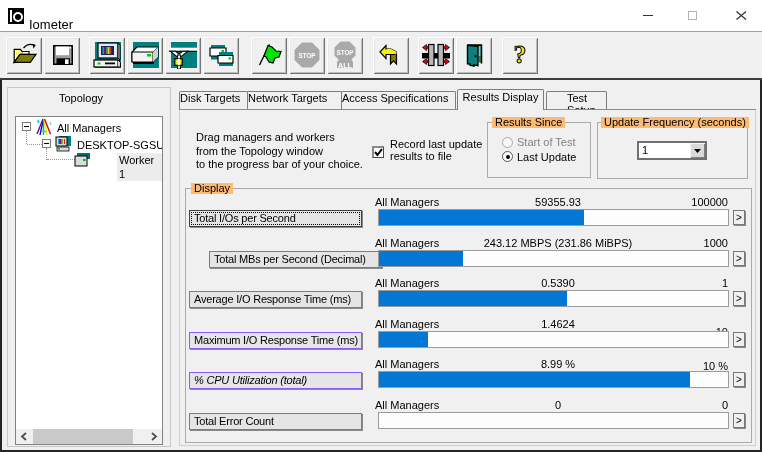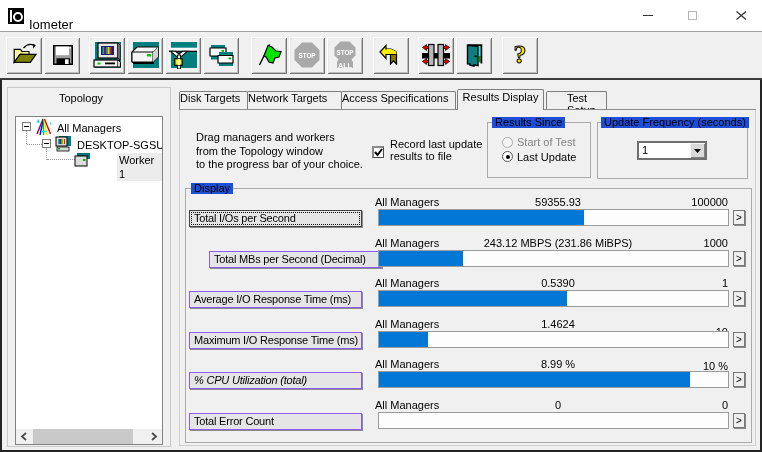--- a/index.html
+++ b/index.html
@@ -13,21 +13,21 @@
 #titlebar{position:absolute;left:0;top:0;width:762px;height:31px;background:#fff;}
 #titleline{position:absolute;left:0;top:31px;width:762px;height:1px;background:#9f9f9f;}
 #toolbar{position:absolute;left:0;top:32px;width:762px;height:46px;background:#f0f0f0;}
 #toolline{position:absolute;left:0;top:78px;width:762px;height:2px;background:#3c3c3c;}
 #client{position:absolute;left:0;top:80px;width:762px;height:370px;background:#f0f0f0;}
 .tbtn{position:absolute;top:5px;width:36px;height:37px;background:#f0f0f0;
  box-shadow:inset 1px 1px 0 #ffffff,inset -1px -1px 0 #757575,inset 2px 2px 0 #e9e9e9,inset -2px -2px 0 #bdbdbd;}
 .tbtn svg{position:absolute;left:5px;top:5px;}
 
 .grp{position:absolute;border:1px solid #abaaaa;box-sizing:border-box;}
-.grplabel{position:absolute;background:#1d4ed8;padding:0 3px;line-height:11px;}
+.grplabel{position:absolute;background:#fdba74;padding:0 3px;line-height:11px;}
 
 .metricbtn{position:absolute;left:189px;width:173px;height:17px;background:#e5e5e5;
  border:1px solid #8b5cf6;box-sizing:border-box;box-shadow:1px 1px 0 #8a8a8a;
  line-height:15px;padding-left:4px;white-space:nowrap;letter-spacing:-0.2px;}
 .allm{position:absolute;left:375px;line-height:13px;white-space:nowrap;}
 .val{position:absolute;left:433px;width:250px;text-align:center;line-height:13px;white-space:nowrap;}
 .max{position:absolute;left:628px;width:100px;text-align:right;line-height:13px;}
 .bar{position:absolute;left:378px;width:351px;height:17px;border:1px solid #9b9b9b;
  box-sizing:border-box;background:#fdfdfd;}
 .fill{position:absolute;left:0;top:0;height:15px;background:#0277d6;}

